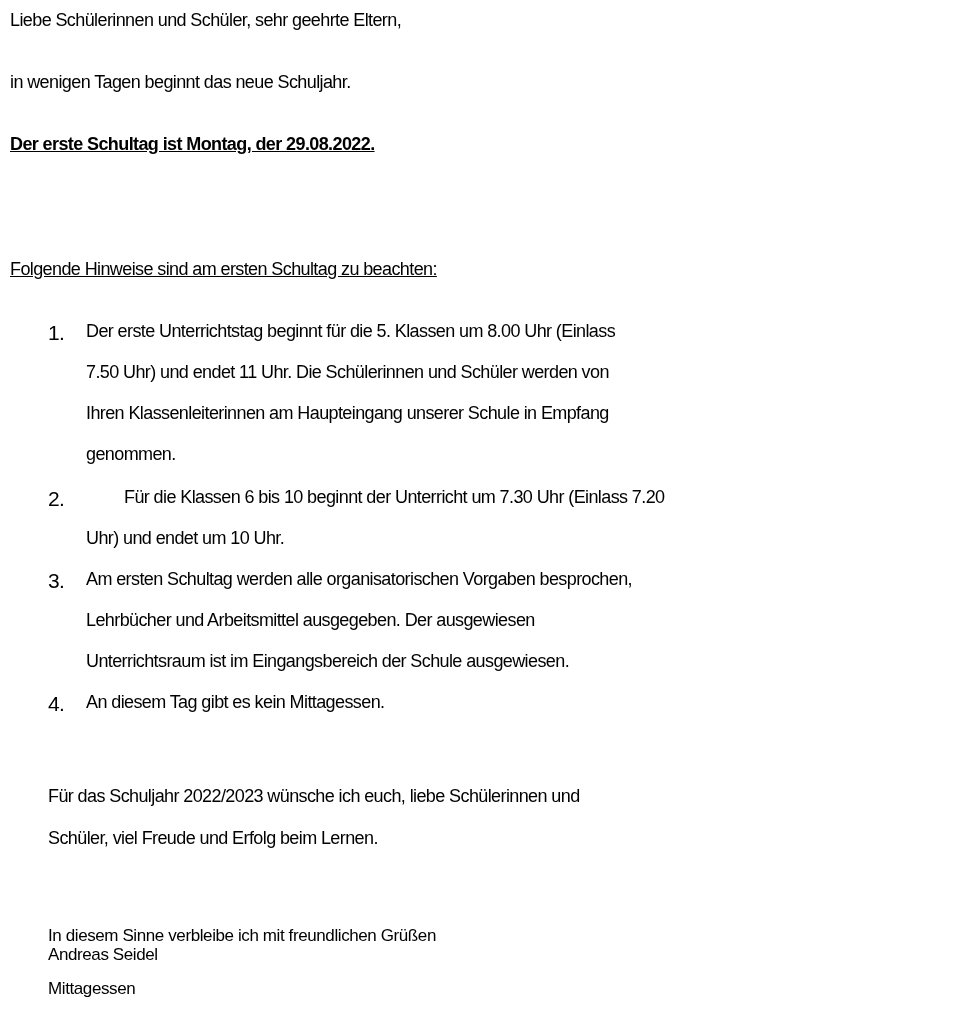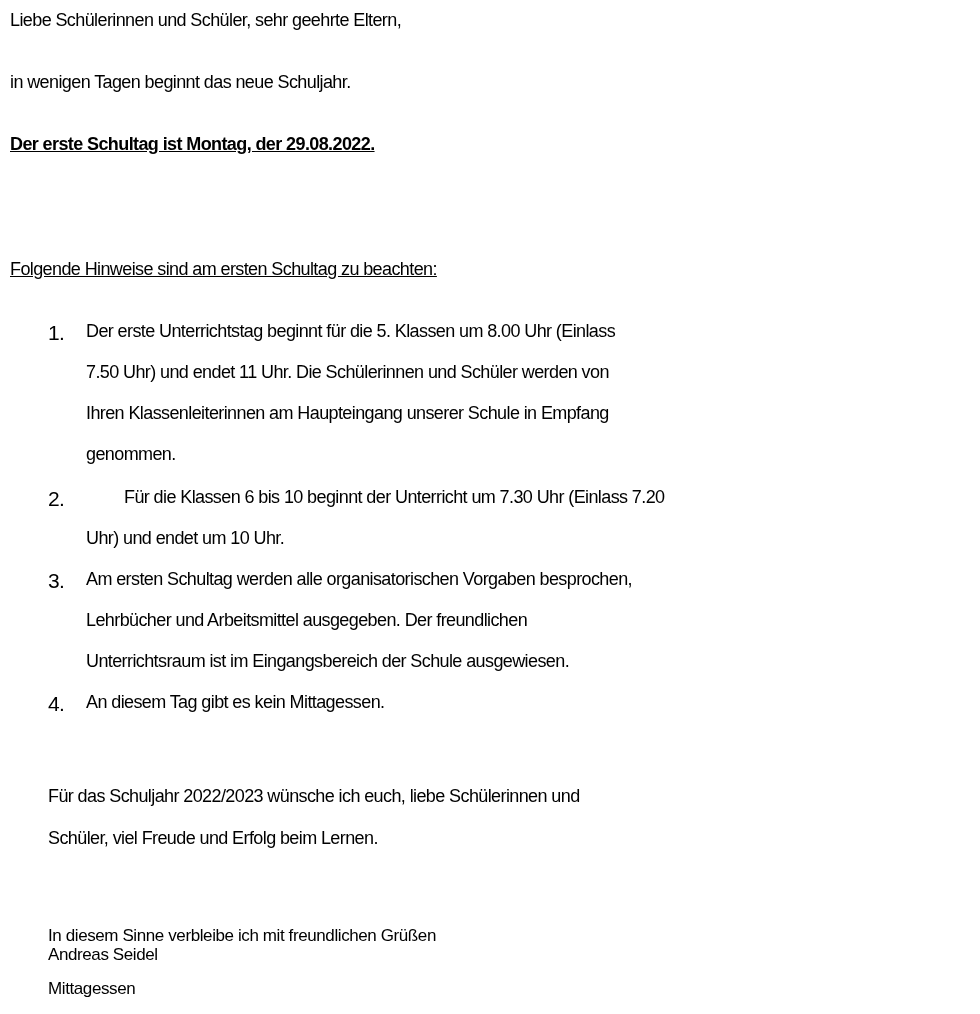--- a/index.html
+++ b/index.html
@@ -32,21 +32,21 @@
       <div class="line" style="left:86px;top:444px;">genommen.</div>
     </div>
     <div>
       <span class="num" style="left:48px;top:487px;">2.</span>
       <div class="line" style="left:86px;top:487px;margin-left:38px;">Für die Klassen 6 bis 10 beginnt der Unterricht um 7.30 Uhr (Einlass 7.20</div>
       <div class="line" style="left:86px;top:528px;">Uhr) und endet um 10 Uhr.</div>
     </div>
     <div>
       <span class="num" style="left:48px;top:569px;">3.</span>
       <div class="line" style="left:86px;top:569px;">Am ersten Schultag werden alle organisatorischen Vorgaben besprochen,</div>
-      <div class="line" style="left:86px;top:610px;">Lehrbücher und Arbeitsmittel ausgegeben. Der freundlichen</div>
+      <div class="line" style="left:86px;top:610px;">Lehrbücher und Arbeitsmittel ausgegeben. Der ausgewiesen</div>
       <div class="line" style="left:86px;top:651px;">Unterrichtsraum ist im Eingangsbereich der Schule ausgewiesen.</div>
     </div>
     <div>
       <span class="num" style="left:48px;top:692px;">4.</span>
       <div class="line" style="left:86px;top:692px;">An diesem Tag gibt es kein Mittagessen.</div>
     </div>
   </div>
 
   <div class="line" style="left:48px;top:786px;">Für das Schuljahr 2022/2023 wünsche ich euch, liebe Schülerinnen und</div>
   <div class="line" style="left:48px;top:828px;">Schüler, viel Freude und Erfolg beim Lernen.</div>

